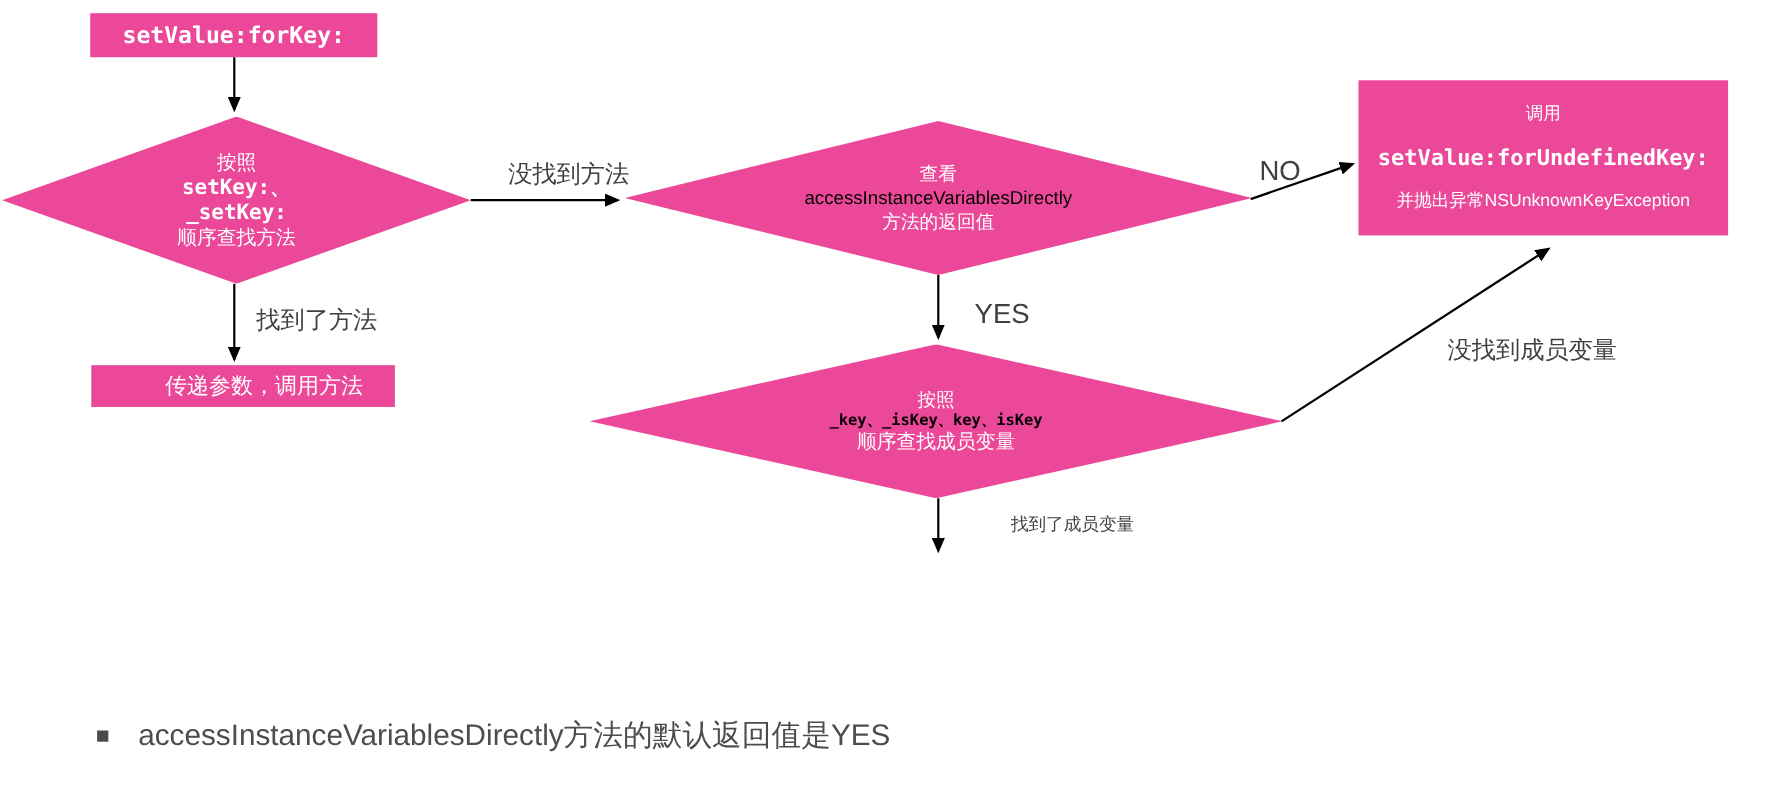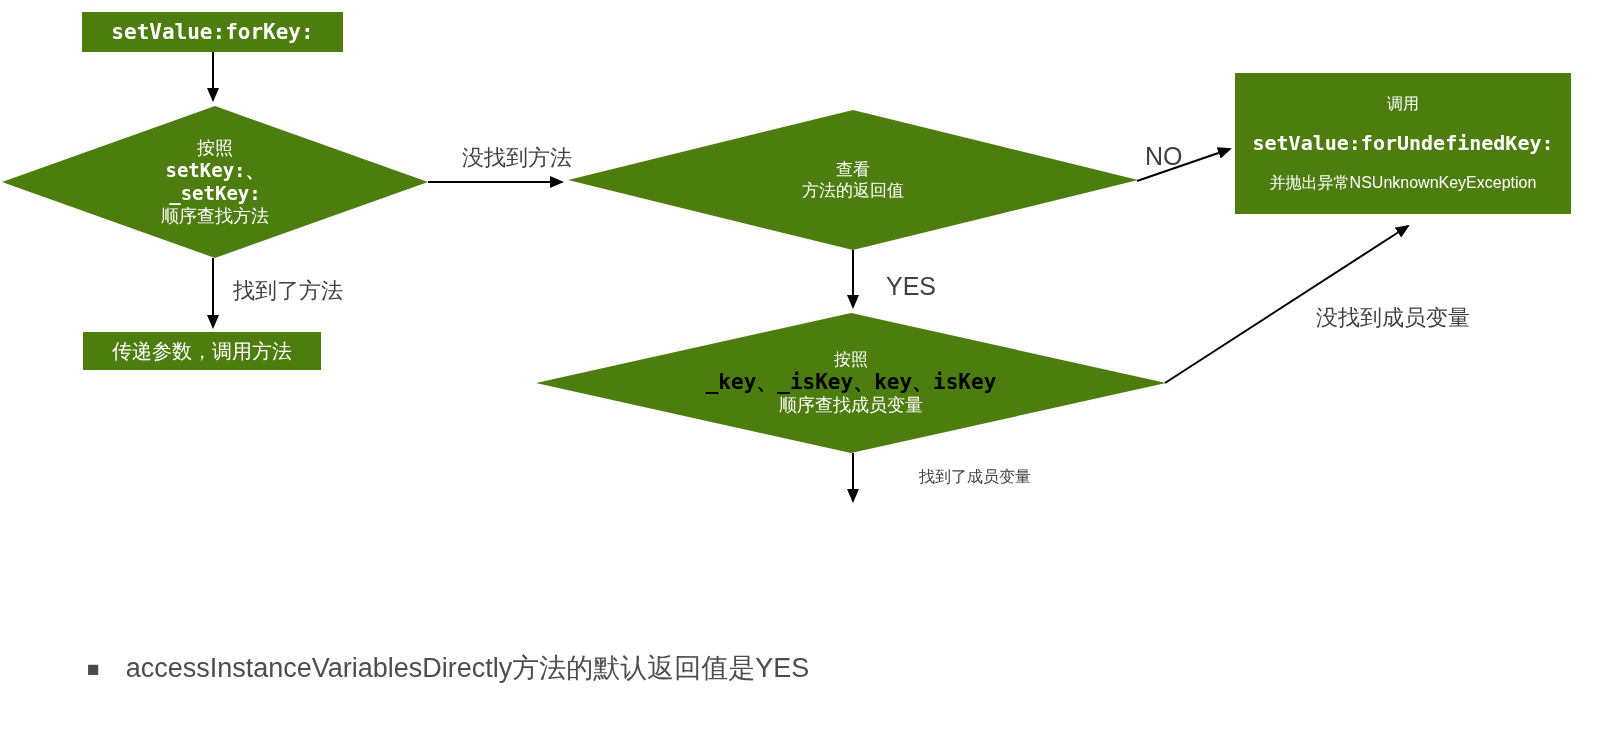--- a/index.html
+++ b/index.html
@@ -15,21 +15,21 @@
     background: #ffffff;
     overflow: hidden;
   }
   #edges-layer {
     position: absolute;
     left: 0; top: 0;
     width: 1606px; height: 738px;
   }
   .node {
     position: absolute;
-    background: #4d7c0f;
+    background: #ec4899;
     color: #ffffff;
     display: flex;
     flex-direction: column;
     align-items: center;
     justify-content: center;
     text-align: center;
     line-height: 1.25;
   }
   .diamond {
     clip-path: polygon(50% 0%, 100% 50%, 50% 100%, 0% 50%);
@@ -52,34 +52,34 @@
   #diamond-find-method .cn { font-size: 18px; }
   #diamond-find-method .code { font-size: 19px; line-height: 1.2; }
 
   #label-method-not-found { left: 436px; top: 143px; font-size: 22px; margin-left: 26px; }
 
   #diamond-check-access { left: 568px; top: 110px; width: 570px; height: 140px; }
   #diamond-check-access .cn { font-size: 17px; }
   #diamond-check-access .latin { font-size: 17px; }
 
   #label-method-found { left: 233px; top: 276px; font-size: 22px; }
-  #node-call-method { left: 83px; top: 332px; width: 238px; height: 38px; font-size: 20px; }
+  #node-call-method { left: 83px; top: 332px; width: 238px; height: 38px; font-size: 20px; padding-left: 38px; }
 
   #label-no { left: 1145px; top: 142px; font-size: 25px; text-align: right; }
   #node-exception { left: 1235px; top: 73px; width: 336px; height: 141px; justify-content: space-evenly; padding: 4px 0; box-sizing: border-box; }
   #node-exception .cn-small { font-size: 16px; }
   #node-exception .code { font-size: 20px; }
   #node-exception .cn-mixed { font-size: 16px; }
 
   #label-yes { left: 886px; top: 272px; font-size: 25px; }
 
   #diamond-find-ivar { left: 536px; top: 313px; width: 630px; height: 140px; }
   #diamond-find-ivar .cn { font-size: 17px; }
   #diamond-find-ivar .cn2 { font-size: 18px; }
-  #diamond-find-ivar .code { font-size: 21px; line-height: 1.15; }
+  #diamond-find-ivar .code { font-size: 14px; line-height: 1.15; }
 
   #label-ivar-found { left: 892px; top: 467px; font-size: 16px; margin-left: 27px; }
   #node-assign { left: 725px; top: 506px; width: 266px; height: 40px; font-size: 20px; }
 
   #label-ivar-not-found { left: 1316px; top: 303px; font-size: 22px; }
 
   #note-row {
     position: absolute;
     left: 87px;
     top: 650px;
@@ -125,20 +125,21 @@
     <span class="cn">按照</span>
     <span class="code">setKey:、</span>
     <span class="code">_setKey:</span>
     <span class="cn">顺序查找方法</span>
   </div>
 
   <div class="edge-label" id="label-method-not-found">没找到方法</div>
 
   <div class="node diamond" id="diamond-check-access">
     <span class="cn">查看</span>
+    <span class="latin black">accessInstanceVariablesDirectly</span>
     <span class="cn">方法的返回值</span>
   </div>
 
   <div class="edge-label" id="label-method-found">找到了方法</div>
 
   <div class="node" id="node-call-method">
     <span>传递参数，调用方法</span>
   </div>
 
   <div class="edge-label" id="label-no">NO</div>

